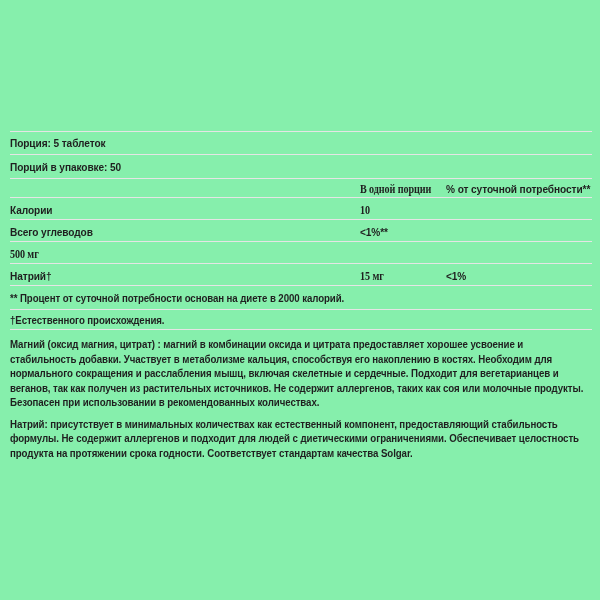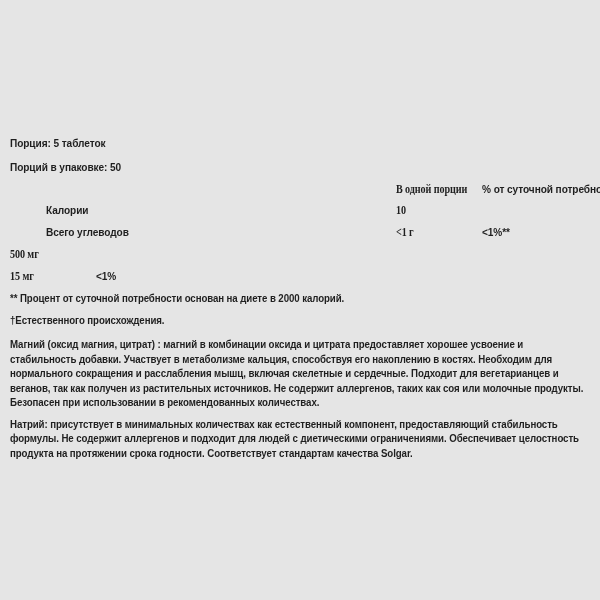--- a/index.html
+++ b/index.html
@@ -1,20 +1,20 @@
 <!DOCTYPE html>
 <html><head>
 <meta charset="utf-8">
 <style>
   html, body { margin: 0; padding: 0; background: #ffffff; }
   .viewport {
     position: relative;
     width: 600px;
     height: 600px;
-    background: #e5e5e5;
+    background: #86efac;
     overflow: hidden;
     font-family: "Liberation Sans", sans-serif;
     color: #1f1f1f;
   }
   .sheet {
     position: absolute;
     top: 131px;
     left: 10px;
     width: 582px;
   }
@@ -22,21 +22,21 @@
     display: flex;
     align-items: center;
     border-bottom: 1px solid #e5e5e5;
     box-sizing: border-box;
   }
   .row.first { border-top: 1px solid #e5e5e5; }
   .r24 { height: 24px; }
   .r22 { height: 22px; }
   .r20 { height: 20px; }
   .r19 { height: 19px; }
-  .c-label { width: 350px; flex: 0 0 350px; margin-left: 36px; }
+  .c-label { width: 350px; flex: 0 0 350px; }
   .c-amount { width: 86px; flex: 0 0 86px; font-family: Liberation Serif, serif; }
   .c-dv { flex: 1 1 auto; }
   .t {
     display: inline-block;
     transform: scaleX(0.88);
     transform-origin: 0 50%;
     white-space: nowrap;
     font-weight: 700;
     font-size: 11.5px;
     letter-spacing: -0.1px;
@@ -78,30 +78,30 @@
     </div>
 
     <div class="row r22">
       <span class="c-label"><span class="t">Калории</span></span>
       <span class="c-amount"><span class="t">10</span></span>
       <span class="c-dv"><span class="t"></span></span>
     </div>
 
     <div class="row r22">
       <span class="c-label"><span class="t">Всего углеводов</span></span>
-      <span class="c-amount"><span class="t">&lt;1 г</span></span>
       <span class="c-dv"><span class="t">&lt;1%**</span></span>
     </div>
 
 
     <div class="row r22">
       <span class="c-amount"><span class="t">500 мг</span></span>
     </div>
 
     <div class="row r22">
+      <span class="c-label"><span class="t">Натрий†</span></span>
       <span class="c-amount"><span class="t">15 мг</span></span>
       <span class="c-dv"><span class="t">&lt;1%</span></span>
     </div>
 
     <div class="row r24 fn">
       <span class="t">** Процент от суточной потребности основан на диете в 2000 калорий.</span>
     </div>
 
     <div class="row r20 fn">
       <span class="t">†Естественного происхождения.</span>

